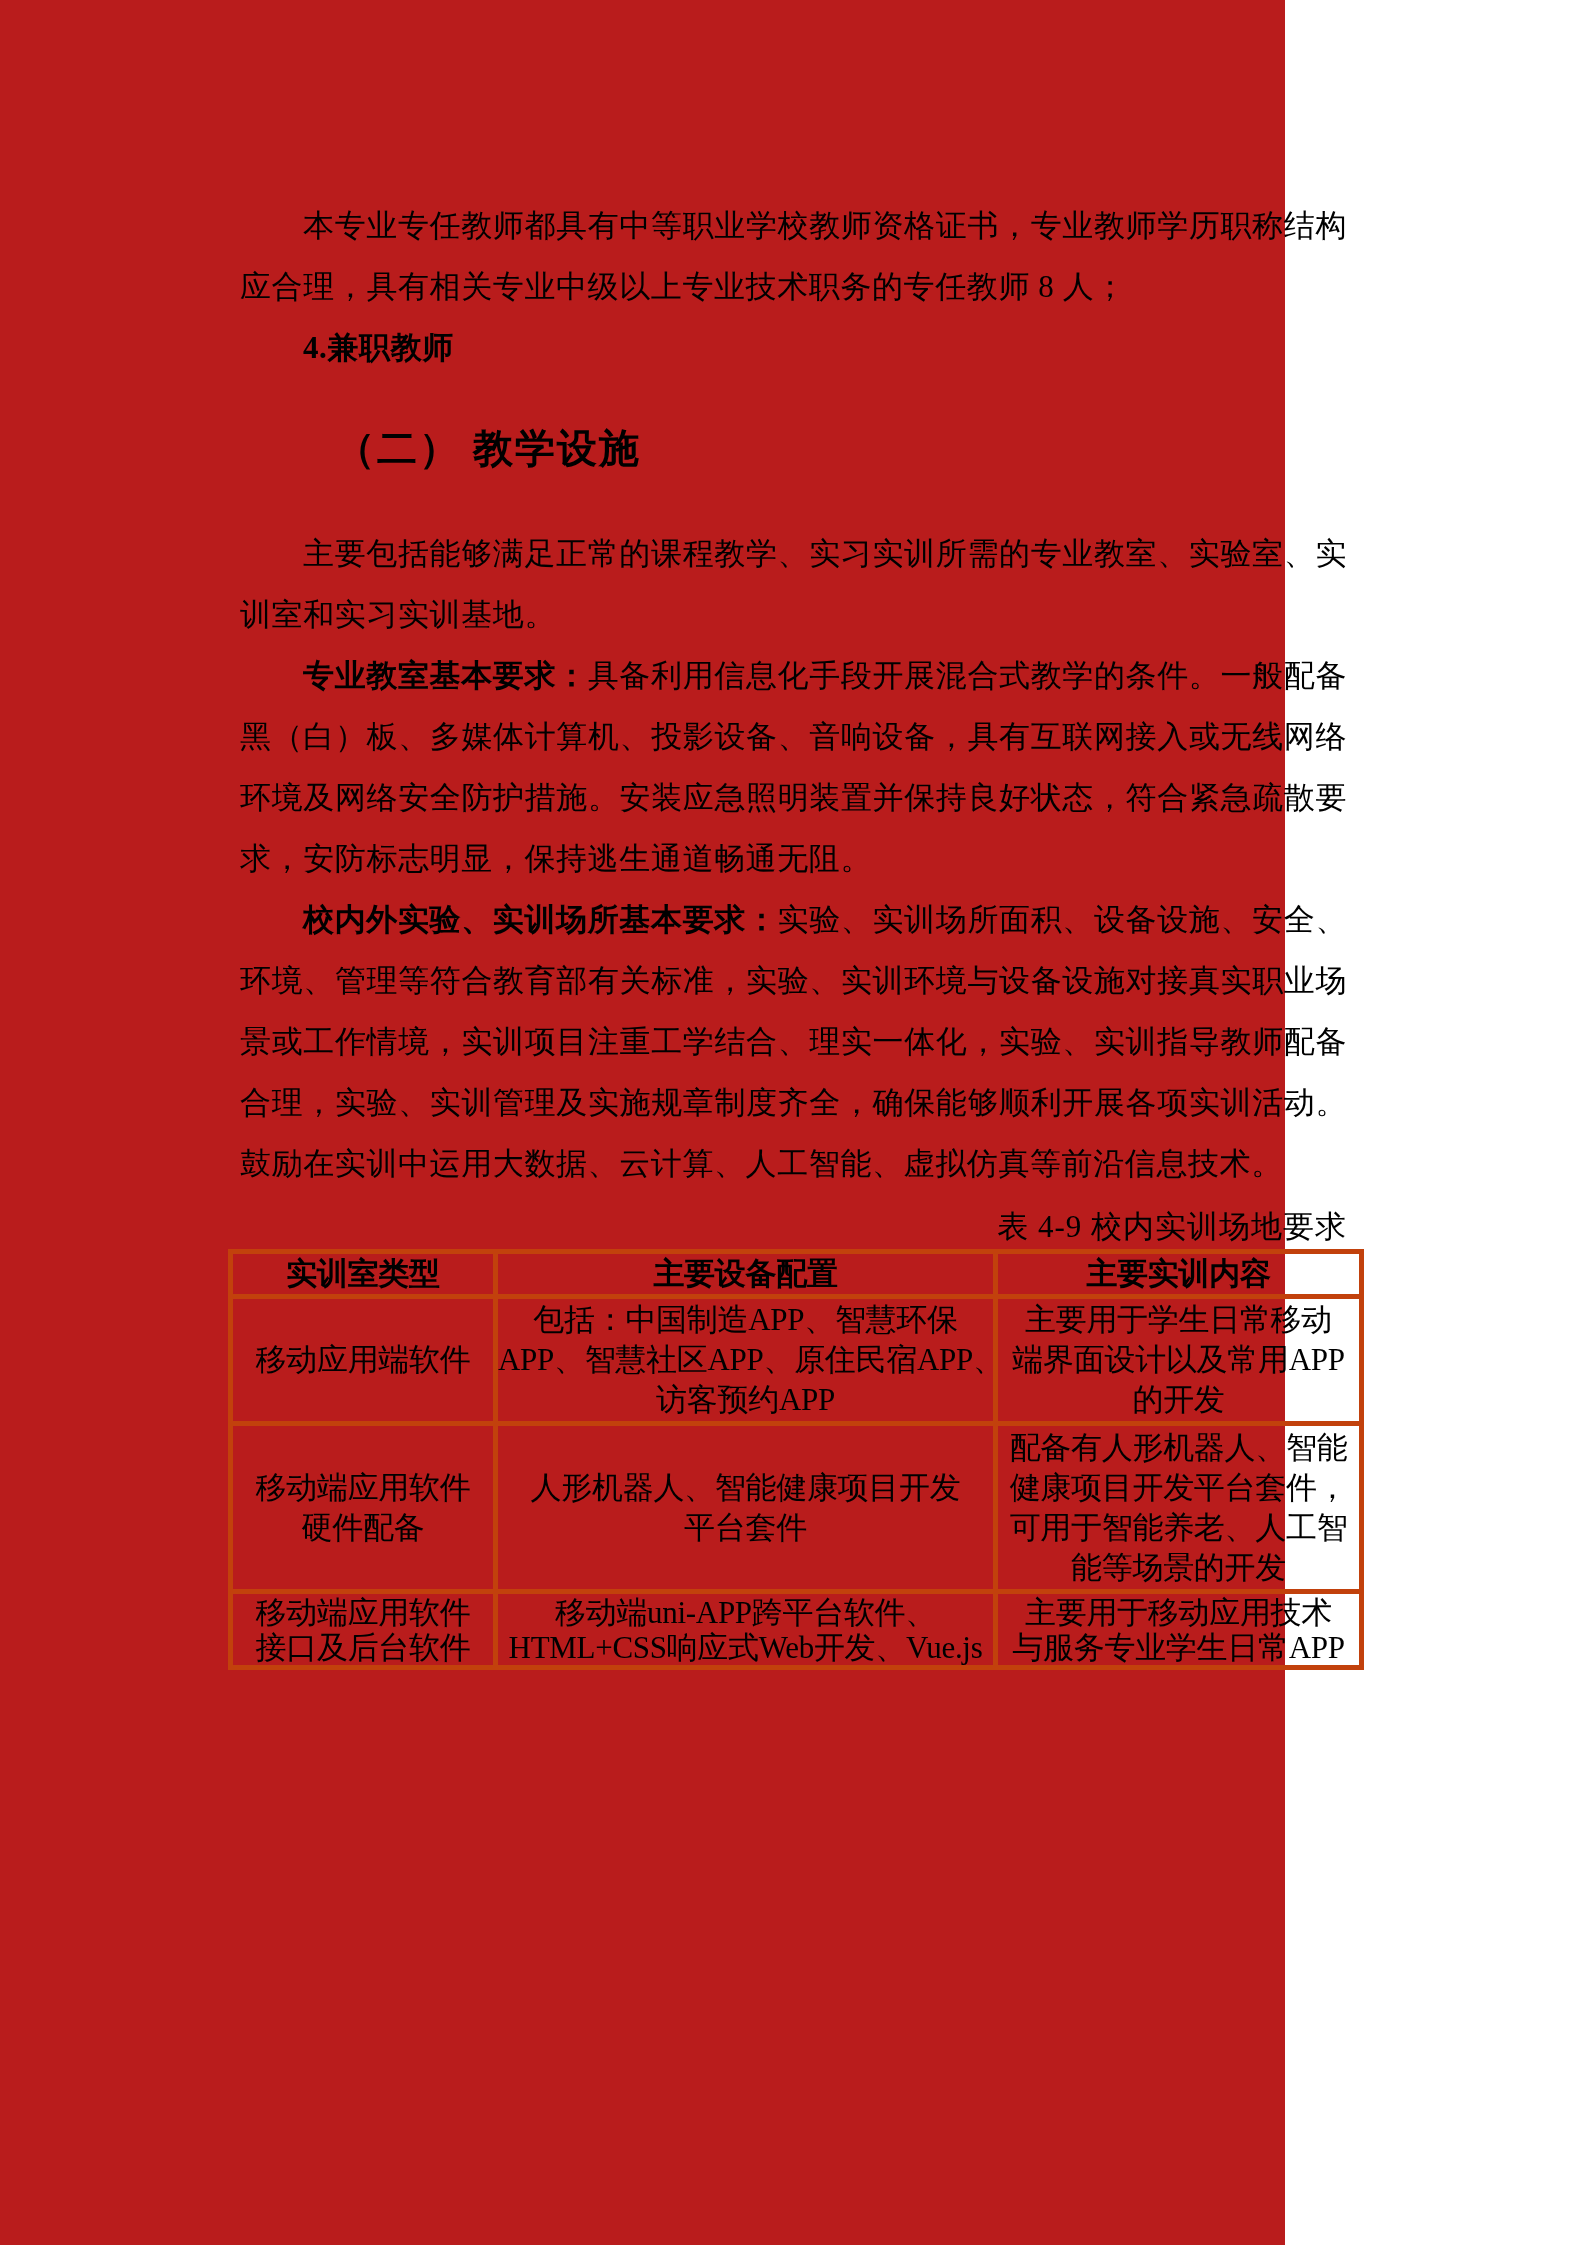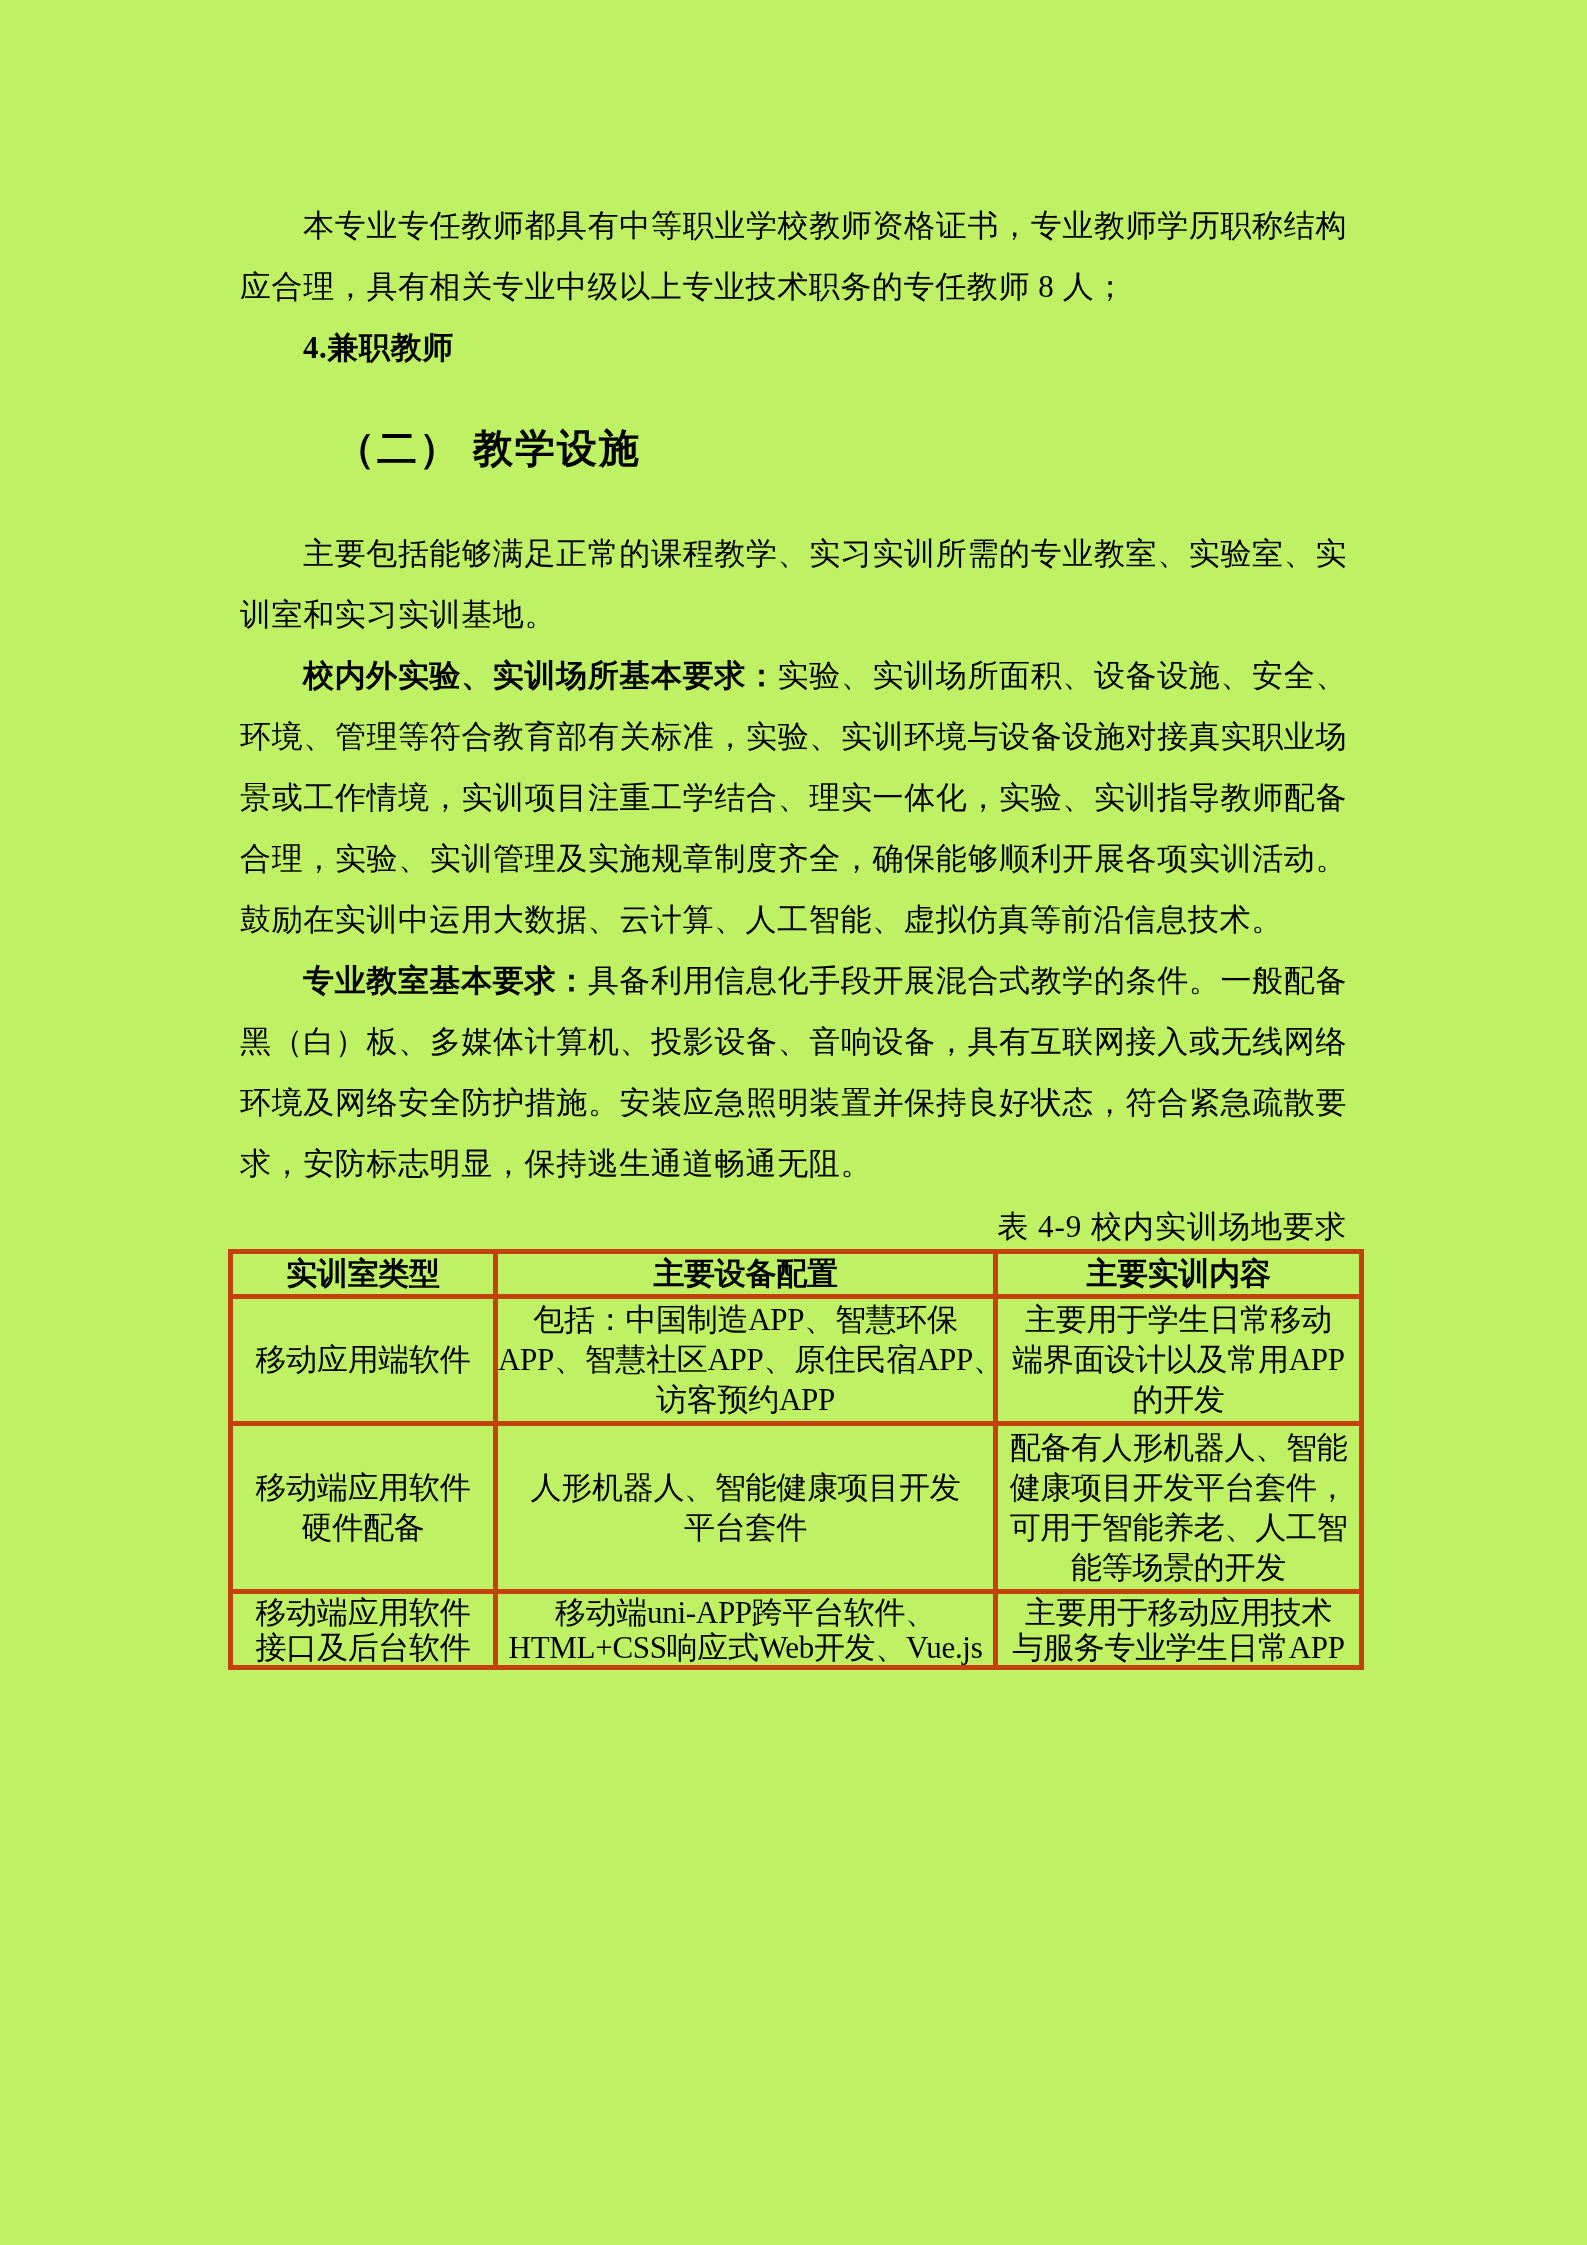--- a/index.html
+++ b/index.html
@@ -1,20 +1,20 @@
 <!DOCTYPE html>
 <html><head>
 <meta charset="utf-8">
 <style>
   html,body{margin:0;padding:0;}
   body{
     width:1587px;height:2245px;background:#ffffff;overflow:hidden;
     font-family:"Liberation Serif","DejaVu Serif",serif;color:#000;
   }
-  .page{position:absolute;left:0;top:0;width:1587px;height:2245px;background:#bef264;}
+  .page{position:absolute;left:0;top:0;width:1285px;height:2245px;background:#b91c1c;}
   .content{position:absolute;left:240px;top:0;width:1107px;padding-top:195px;}
   .body-p{
     margin:0;font-size:31px;line-height:61px;letter-spacing:0.6px;
     text-align:justify;text-indent:63px;
   }
   .h-sub{
     margin:0;font-size:31px;line-height:61px;letter-spacing:0.6px;
     font-weight:bold;text-indent:63px;
   }
   .h-section{
@@ -48,23 +48,23 @@
 
     <p class="body-p">本专业专任教师都具有中等职业学校教师资格证书，专业教师学历职称结构应合理，具有相关专业中级以上专业技术职务的专任教师 8 人；</p>
 
     <p class="h-sub">4.兼职教师</p>
 
 
     <p class="h-section">（二） 教学设施</p>
 
     <p class="body-p">主要包括能够满足正常的课程教学、实习实训所需的专业教室、实验室、实训室和实习实训基地。</p>
 
+    <p class="body-p"><span class="bold-run">专业教室基本要求：</span><span>具备利用信息化手段开展混合式教学的条件。一般配备黑（白）板、多媒体计算机、投影设备、音响设备，具有互联网接入或无线网络环境及网络安全防护措施。安装应急照明装置并保持良好状态，符合紧急疏散要求，安防标志明显，保持逃生通道畅通无阻。</span></p>
+
     <p class="body-p"><span class="bold-run">校内外实验、实训场所基本要求：</span><span>实验、实训场所面积、设备设施、安全、环境、管理等符合教育部有关标准，实验、实训环境与设备设施对接真实职业场景或工作情境，实训项目注重工学结合、理实一体化，实验、实训指导教师配备合理，实验、实训管理及实施规章制度齐全，确保能够顺利开展各项实训活动。鼓励在实训中运用大数据、云计算、人工智能、虚拟仿真等前沿信息技术。</span></p>
-
-    <p class="body-p"><span class="bold-run">专业教室基本要求：</span><span>具备利用信息化手段开展混合式教学的条件。一般配备黑（白）板、多媒体计算机、投影设备、音响设备，具有互联网接入或无线网络环境及网络安全防护措施。安装应急照明装置并保持良好状态，符合紧急疏散要求，安防标志明显，保持逃生通道畅通无阻。</span></p>
 
     <p class="tbl-caption">表 4-9 校内实训场地要求</p>
 
     <table class="req">
       <colgroup>
         <col style="width:265px">
           <col style="width:500px">
           <col style="width:366px">
       </colgroup>
       <thead>

